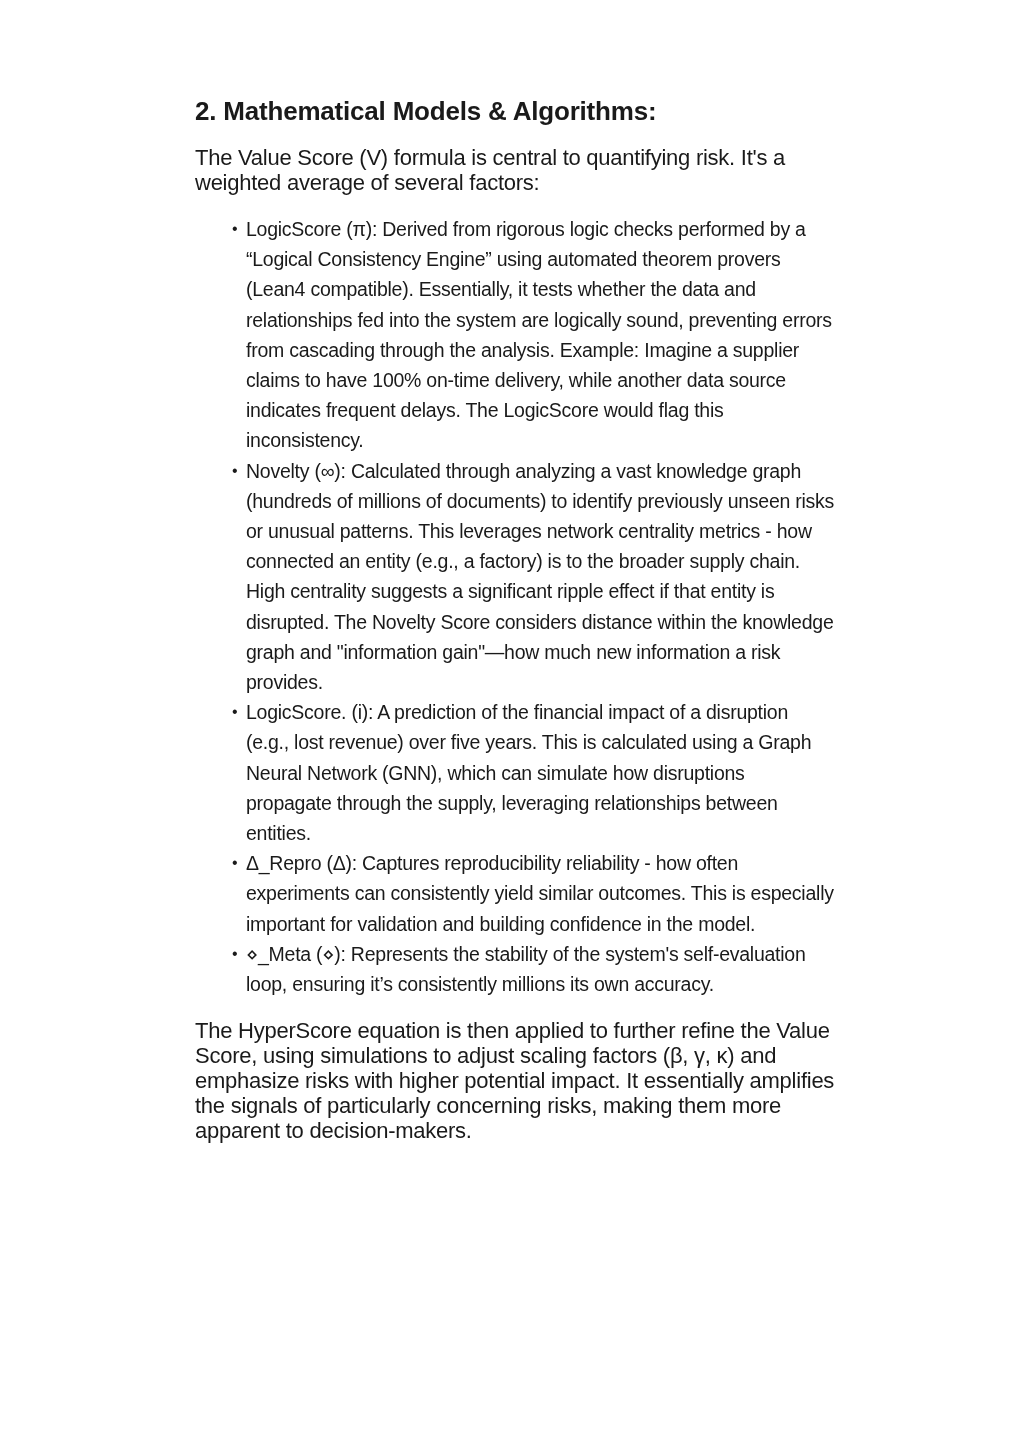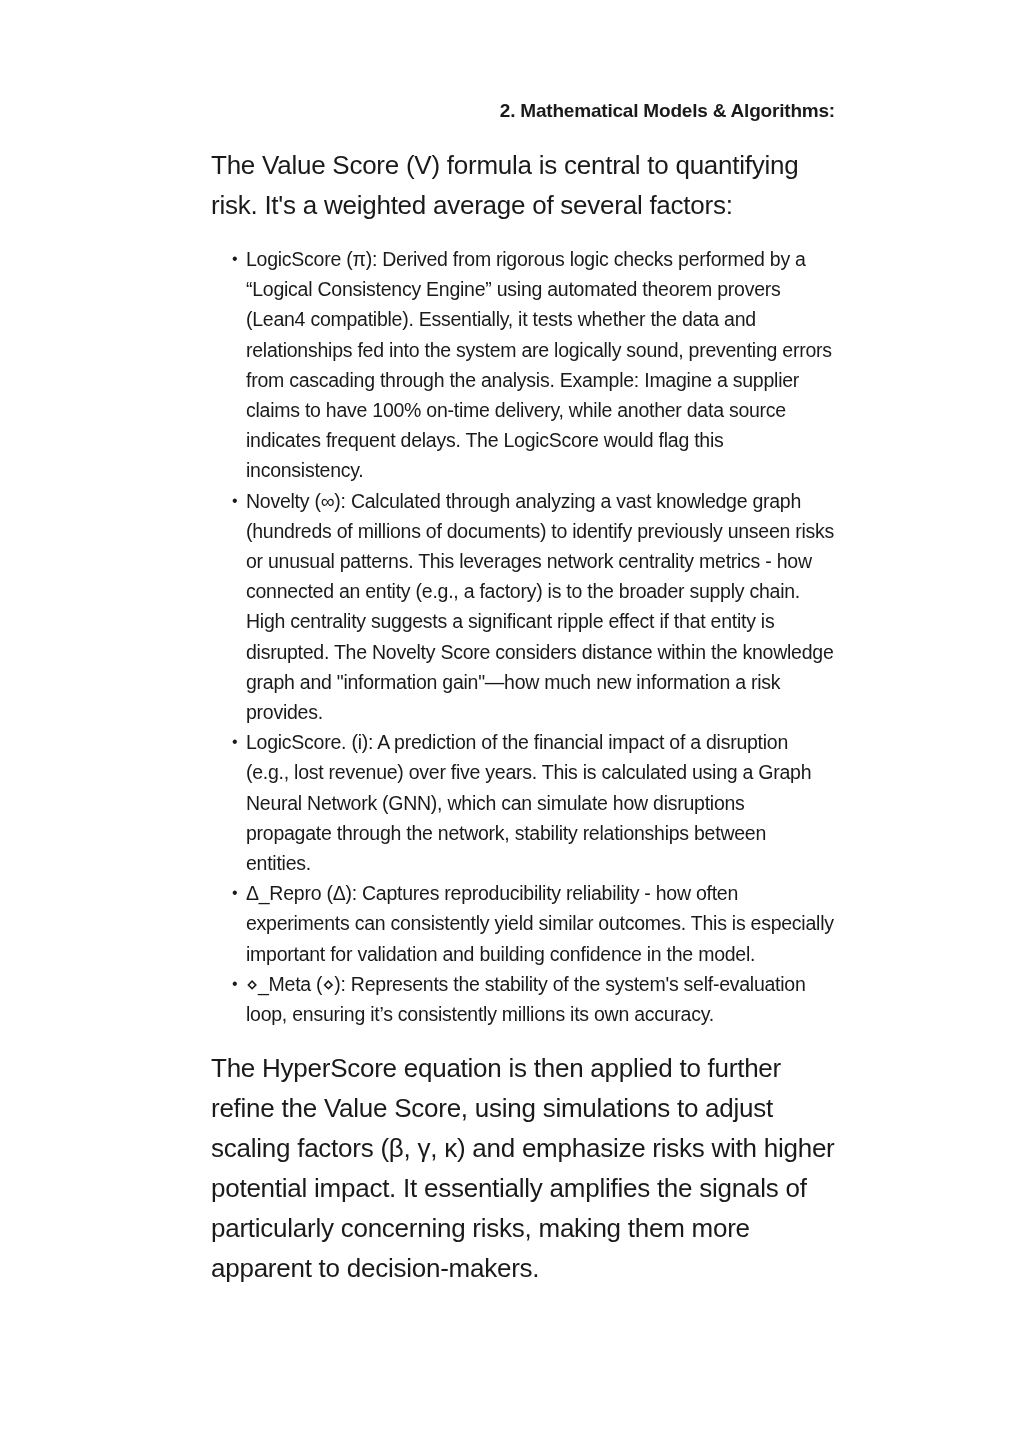--- a/index.html
+++ b/index.html
@@ -15,31 +15,30 @@
       font-family: "Liberation Sans", "DejaVu Sans", sans-serif;
       color: #1a1a1a;
     }
     .page {
       position: absolute;
       left: 195px;
       top: 96px;
       width: 640px;
     }
     .heading {
-      font-size: 19px;
+      font-size: 26px;
       font-weight: bold;
       line-height: 30px;
       margin: 0 0 19px 0;
       letter-spacing: -0.2px;
-      text-align: right;
     }
     .para {
-      font-size: 26px;
-      line-height: 40px;
-      margin: 0 0 19px 16px;
+      font-size: 22px;
+      line-height: 25px;
+      margin: 0 0 19px 0;
       letter-spacing: -0.25px;
     }
     .bullet-list {
       list-style: none;
       margin: 0 0 19px 0;
       padding: 0 0 0 37px;
     }
     .bullet-item {
       position: relative;
       padding-left: 14px;
@@ -70,21 +69,21 @@
     <li class="bullet-item">
       <span class="bullet-dot">•</span>
       <span class="bullet-term">LogicScore (π):</span><span> Derived from rigorous logic checks performed by a “Logical Consistency Engine” using automated theorem provers (Lean4 compatible). Essentially, it tests whether the data and relationships fed into the system are logically sound, preventing errors from cascading through the analysis. Example: Imagine a supplier claims to have 100% on-time delivery, while another data source indicates frequent delays. The LogicScore would flag this inconsistency.</span>
     </li>
     <li class="bullet-item">
       <span class="bullet-dot">•</span>
       <span class="bullet-term">Novelty (∞):</span><span> Calculated through analyzing a vast knowledge graph (hundreds of millions of documents) to identify previously unseen risks or unusual patterns. This leverages network centrality metrics - how connected an entity (e.g., a factory) is to the broader supply chain. High centrality suggests a significant ripple effect if that entity is disrupted. The Novelty Score considers distance within the knowledge graph and "information gain"—how much new information a risk provides.</span>
     </li>
     <li class="bullet-item">
       <span class="bullet-dot">•</span>
-      <span class="bullet-term">LogicScore. (i):</span><span> A prediction of the financial impact of a disruption (e.g., lost revenue) over five years. This is calculated using a Graph Neural Network (GNN), which can simulate how disruptions propagate through the network, stability relationships between entities.</span>
+      <span class="bullet-term">LogicScore. (i):</span><span> A prediction of the financial impact of a disruption (e.g., lost revenue) over five years. This is calculated using a Graph Neural Network (GNN), which can simulate how disruptions propagate through the supply, leveraging relationships between entities.</span>
     </li>
     <li class="bullet-item">
       <span class="bullet-dot">•</span>
       <span class="bullet-term">Δ_Repro (Δ):</span><span> Captures reproducibility reliability - how often experiments can consistently yield similar outcomes. This is especially important for validation and building confidence in the model.</span>
     </li>
     <li class="bullet-item">
       <span class="bullet-dot">•</span>
       <span class="bullet-term">⋄_Meta (⋄):</span><span> Represents the stability of the system's self-evaluation loop, ensuring it’s consistently millions its own accuracy.</span>
     </li>
   </ul>

